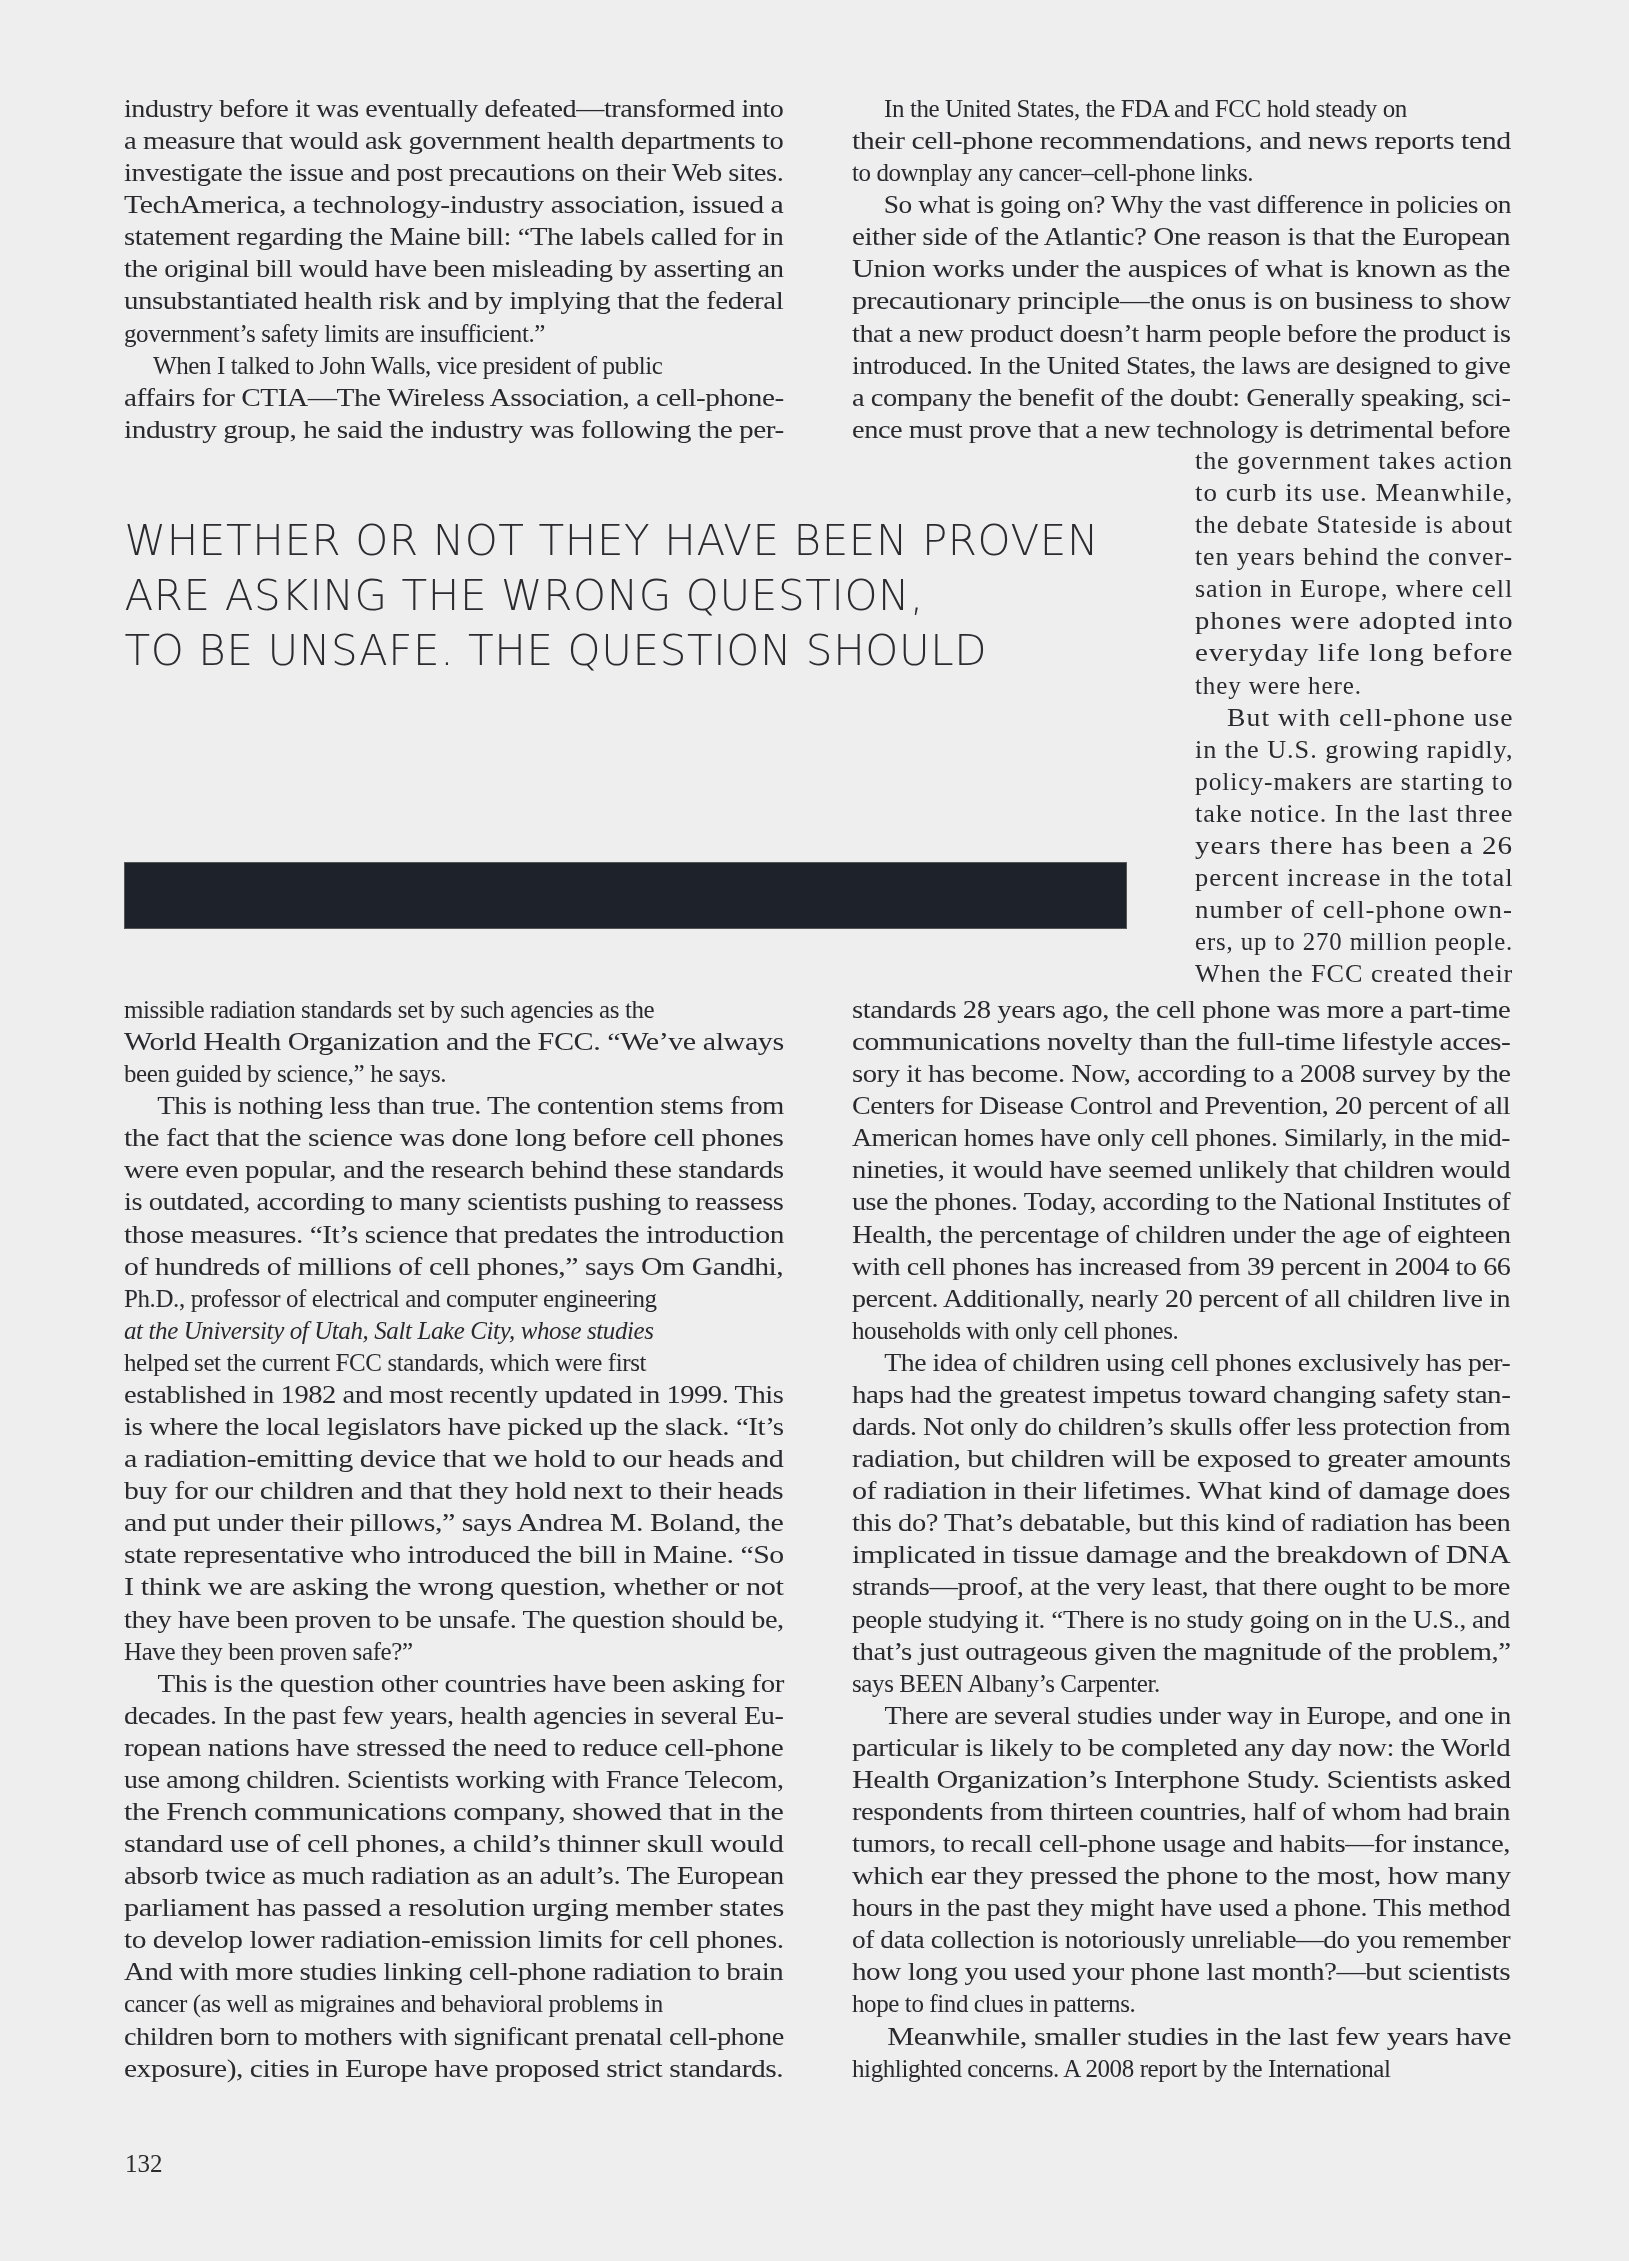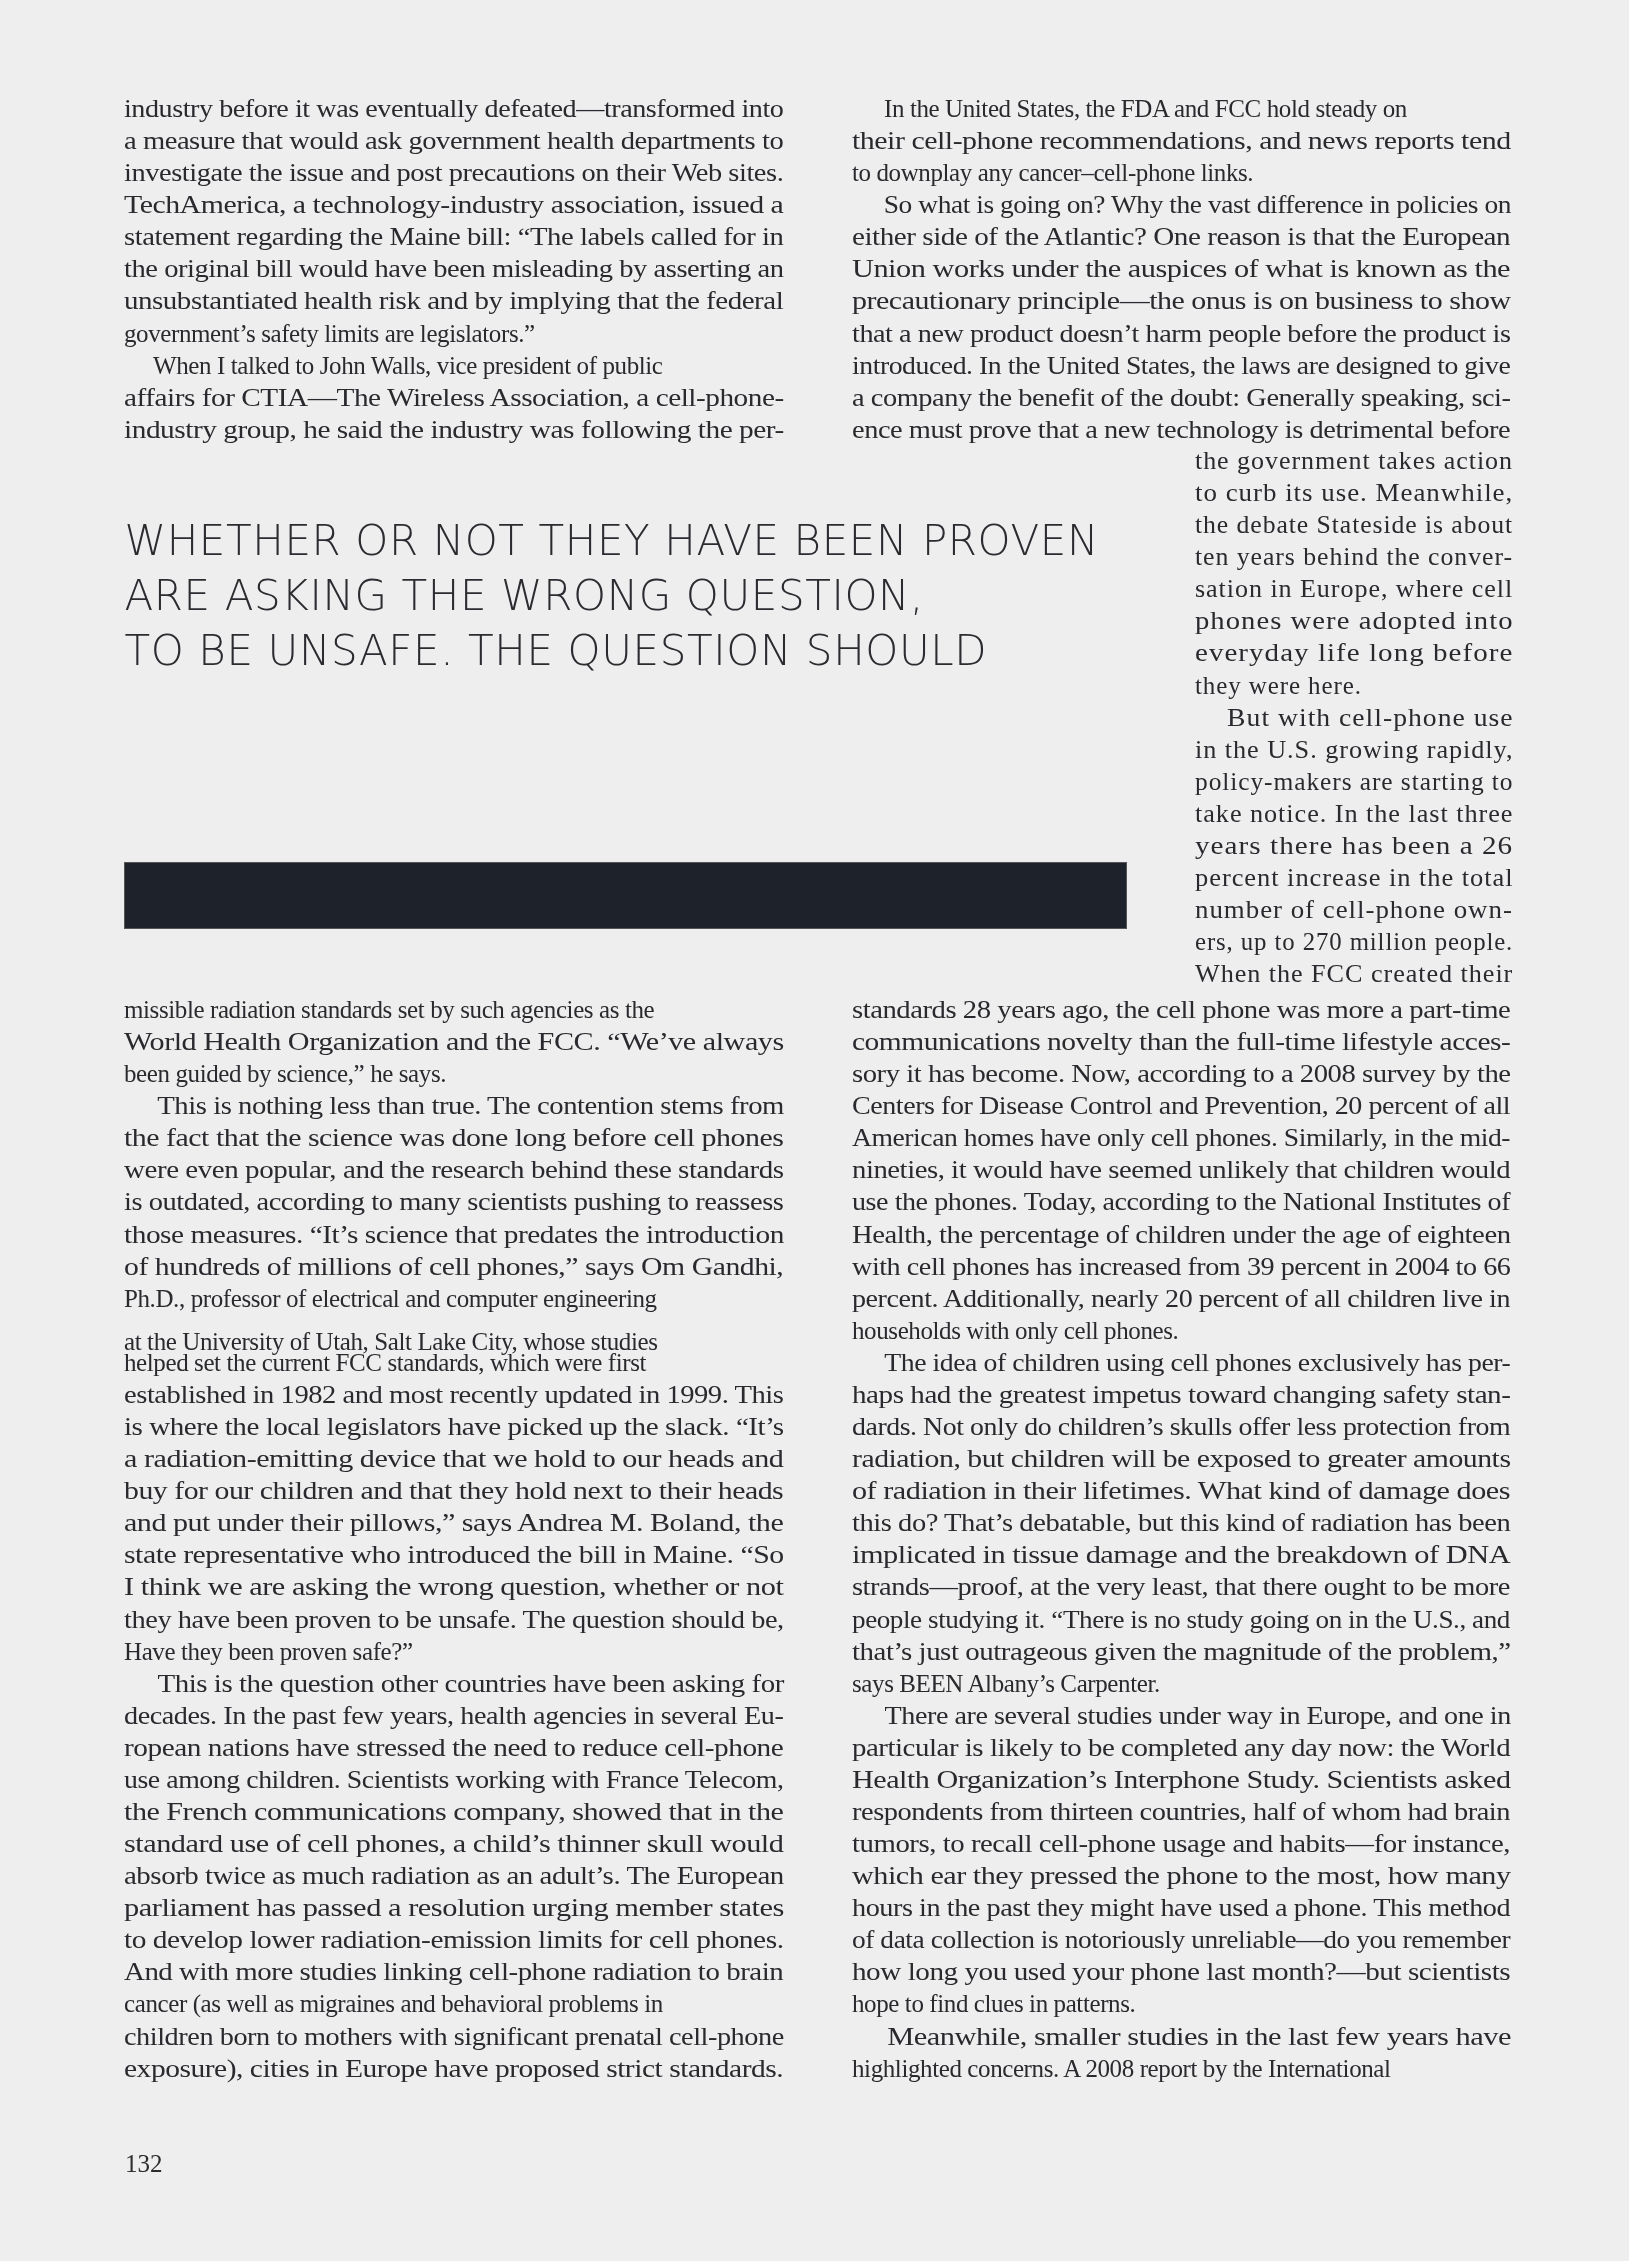--- a/index.html
+++ b/index.html
@@ -47,21 +47,21 @@
 <div class="page">
 
   <div class="col col-left" style="top:93px;" id="lct">
       <div class="line" style="top: 0px; transform: scaleX(1.1255);">industry before it was eventually defeated—transformed into</div>
       <div class="line" style="top: 32px; transform: scaleX(1.1425);">a measure that would ask government health departments to</div>
       <div class="line" style="top: 64px; transform: scaleX(1.1376);">investigate the issue and post precautions on their Web sites.</div>
       <div class="line" style="top: 96px; transform: scaleX(1.1928);">TechAmerica, a technology-industry association, issued a</div>
       <div class="line" style="top: 128px; transform: scaleX(1.1475);">statement regarding the Maine bill: “The labels called for in</div>
       <div class="line" style="top: 160px; transform: scaleX(1.1413);">the original bill would have been misleading by asserting an</div>
       <div class="line" style="top: 192px; transform: scaleX(1.1588);">unsubstantiated health risk and by implying that the federal</div>
-      <div class="line" style="top: 225px;">government’s safety limits are legislators.”</div>
+      <div class="line" style="top: 225px;">government’s safety limits are insufficient.”</div>
       <div class="line" style="top: 257px; padding-left: 29px;">When I talked to John Walls, vice president of public</div>
       <div class="line" style="top: 289px; transform: scaleX(1.1704);">affairs for CTIA—The Wireless Association, a cell-phone-</div>
       <div class="line" style="top: 321px; transform: scaleX(1.1743);">industry group, he said the industry was following the per-</div>
     </div>
 
   <div class="col col-right" style="top:93px;" id="rct">
       <div class="line" style="top: 0px; margin-left: 32px;">In the United States, the FDA and FCC hold steady on</div>
       <div class="line" style="top: 32px; transform: scaleX(1.1959);">their cell-phone recommendations, and news reports tend</div>
       <div class="line" style="top: 64px;">to downplay any cancer–cell-phone links.</div>
       <div class="line" style="top: 96px; padding-left: 29px; transform: scaleX(1.0966);">So what is going on? Why the vast difference in policies on</div>
@@ -105,21 +105,21 @@
       <div class="line" style="top: 0px;">missible radiation standards set by such agencies as the</div>
       <div class="line" style="top: 32px; transform: scaleX(1.2064);">World Health Organization and the FCC. “We’ve always</div>
       <div class="line" style="top: 64px;">been guided by science,” he says.</div>
       <div class="line" style="top: 96px; padding-left: 29px; transform: scaleX(1.1475);">This is nothing less than true. The contention stems from</div>
       <div class="line" style="top: 128px; transform: scaleX(1.1955);">the fact that the science was done long before cell phones</div>
       <div class="line" style="top: 160px; transform: scaleX(1.1614);">were even popular, and the research behind these standards</div>
       <div class="line" style="top: 192px; transform: scaleX(1.1389);">is outdated, according to many scientists pushing to reassess</div>
       <div class="line" style="top: 225px; transform: scaleX(1.1743);">those measures. “It’s science that predates the introduction</div>
       <div class="line" style="top: 257px; transform: scaleX(1.1888);">of hundreds of millions of cell phones,” says Om Gandhi,</div>
       <div class="line" style="top: 289px;">Ph.D., professor of electrical and computer engineering</div>
-      <div class="line" style="top: 332px;">at the University of Utah, Salt Lake City, whose studies</div>
+      <div class="line" style="top: 321px; font-style: italic;">at the University of Utah, Salt Lake City, whose studies</div>
       <div class="line" style="top: 353px;">helped set the current FCC standards, which were first</div>
       <div class="line" style="top: 385px; transform: scaleX(1.1425);">established in 1982 and most recently updated in 1999. This</div>
       <div class="line" style="top: 417px; transform: scaleX(1.1626);">is where the local legislators have picked up the slack. “It’s</div>
       <div class="line" style="top: 449px; transform: scaleX(1.205);">a radiation-emitting device that we hold to our heads and</div>
       <div class="line" style="top: 481px; transform: scaleX(1.1914);">buy for our children and that they hold next to their heads</div>
       <div class="line" style="top: 513px; transform: scaleX(1.2023);">and put under their pillows,” says Andrea M. Boland, the</div>
       <div class="line" style="top: 545px; transform: scaleX(1.1914);">state representative who introduced the bill in Maine. “So</div>
       <div class="line" style="top: 577px; transform: scaleX(1.2133);">I think we are asking the wrong question, whether or not</div>
       <div class="line" style="top: 610px; transform: scaleX(1.1376);">they have been proven to be unsafe. The question should be,</div>
       <div class="line" style="top: 642px;">Have they been proven safe?”</div>

